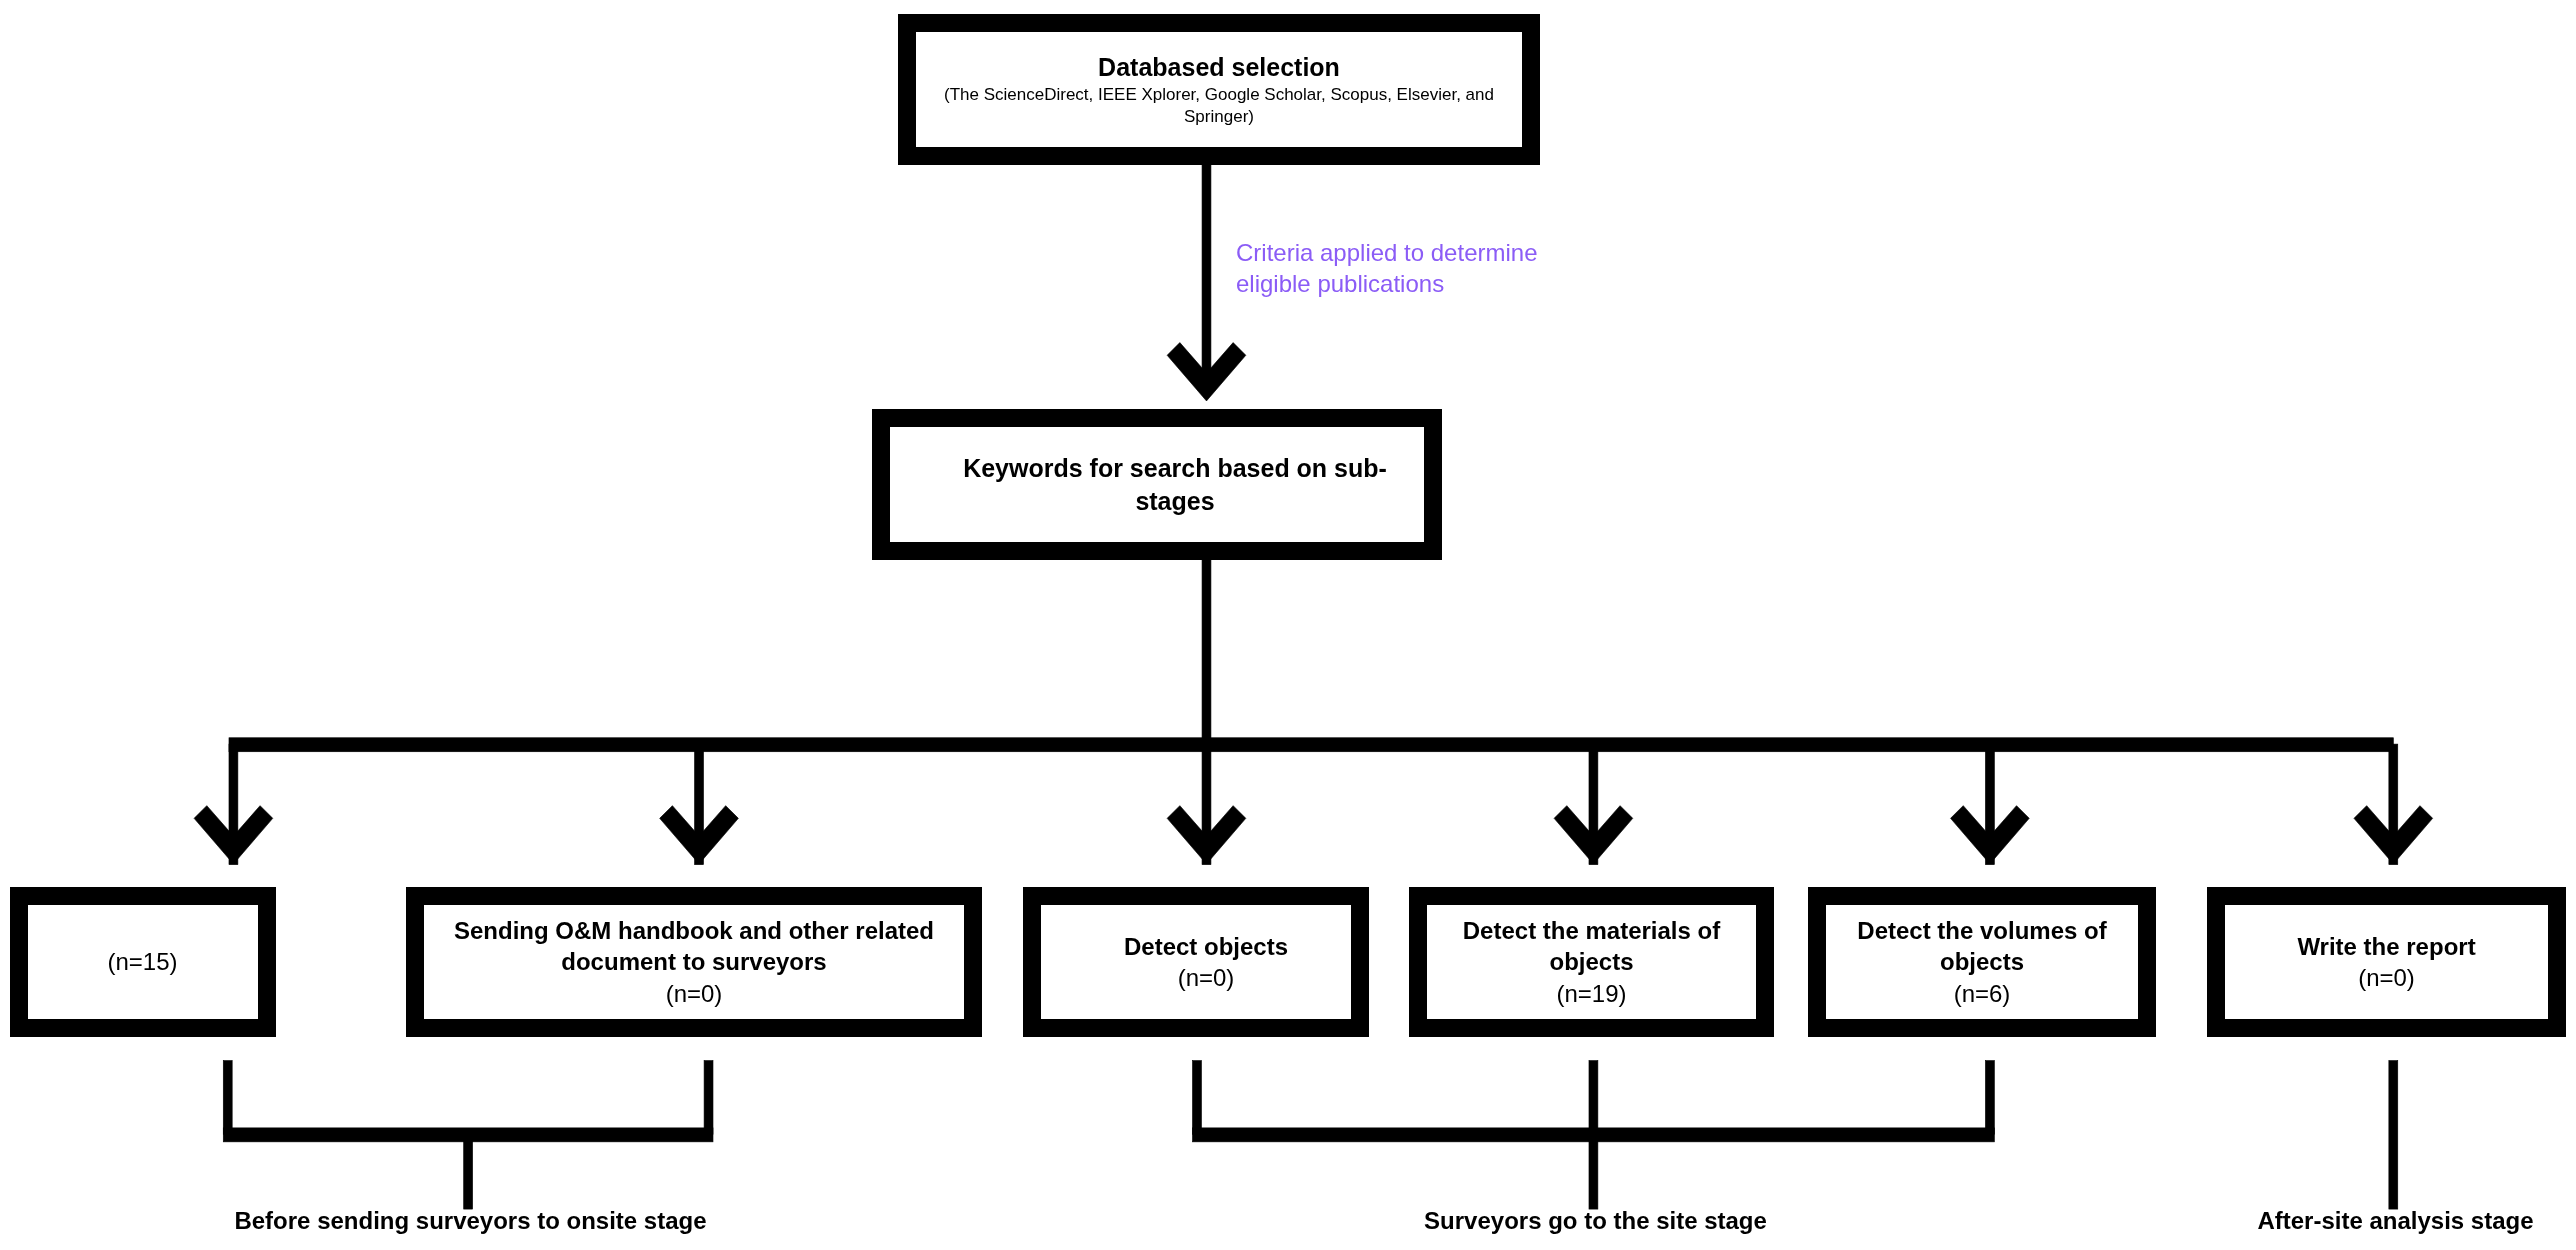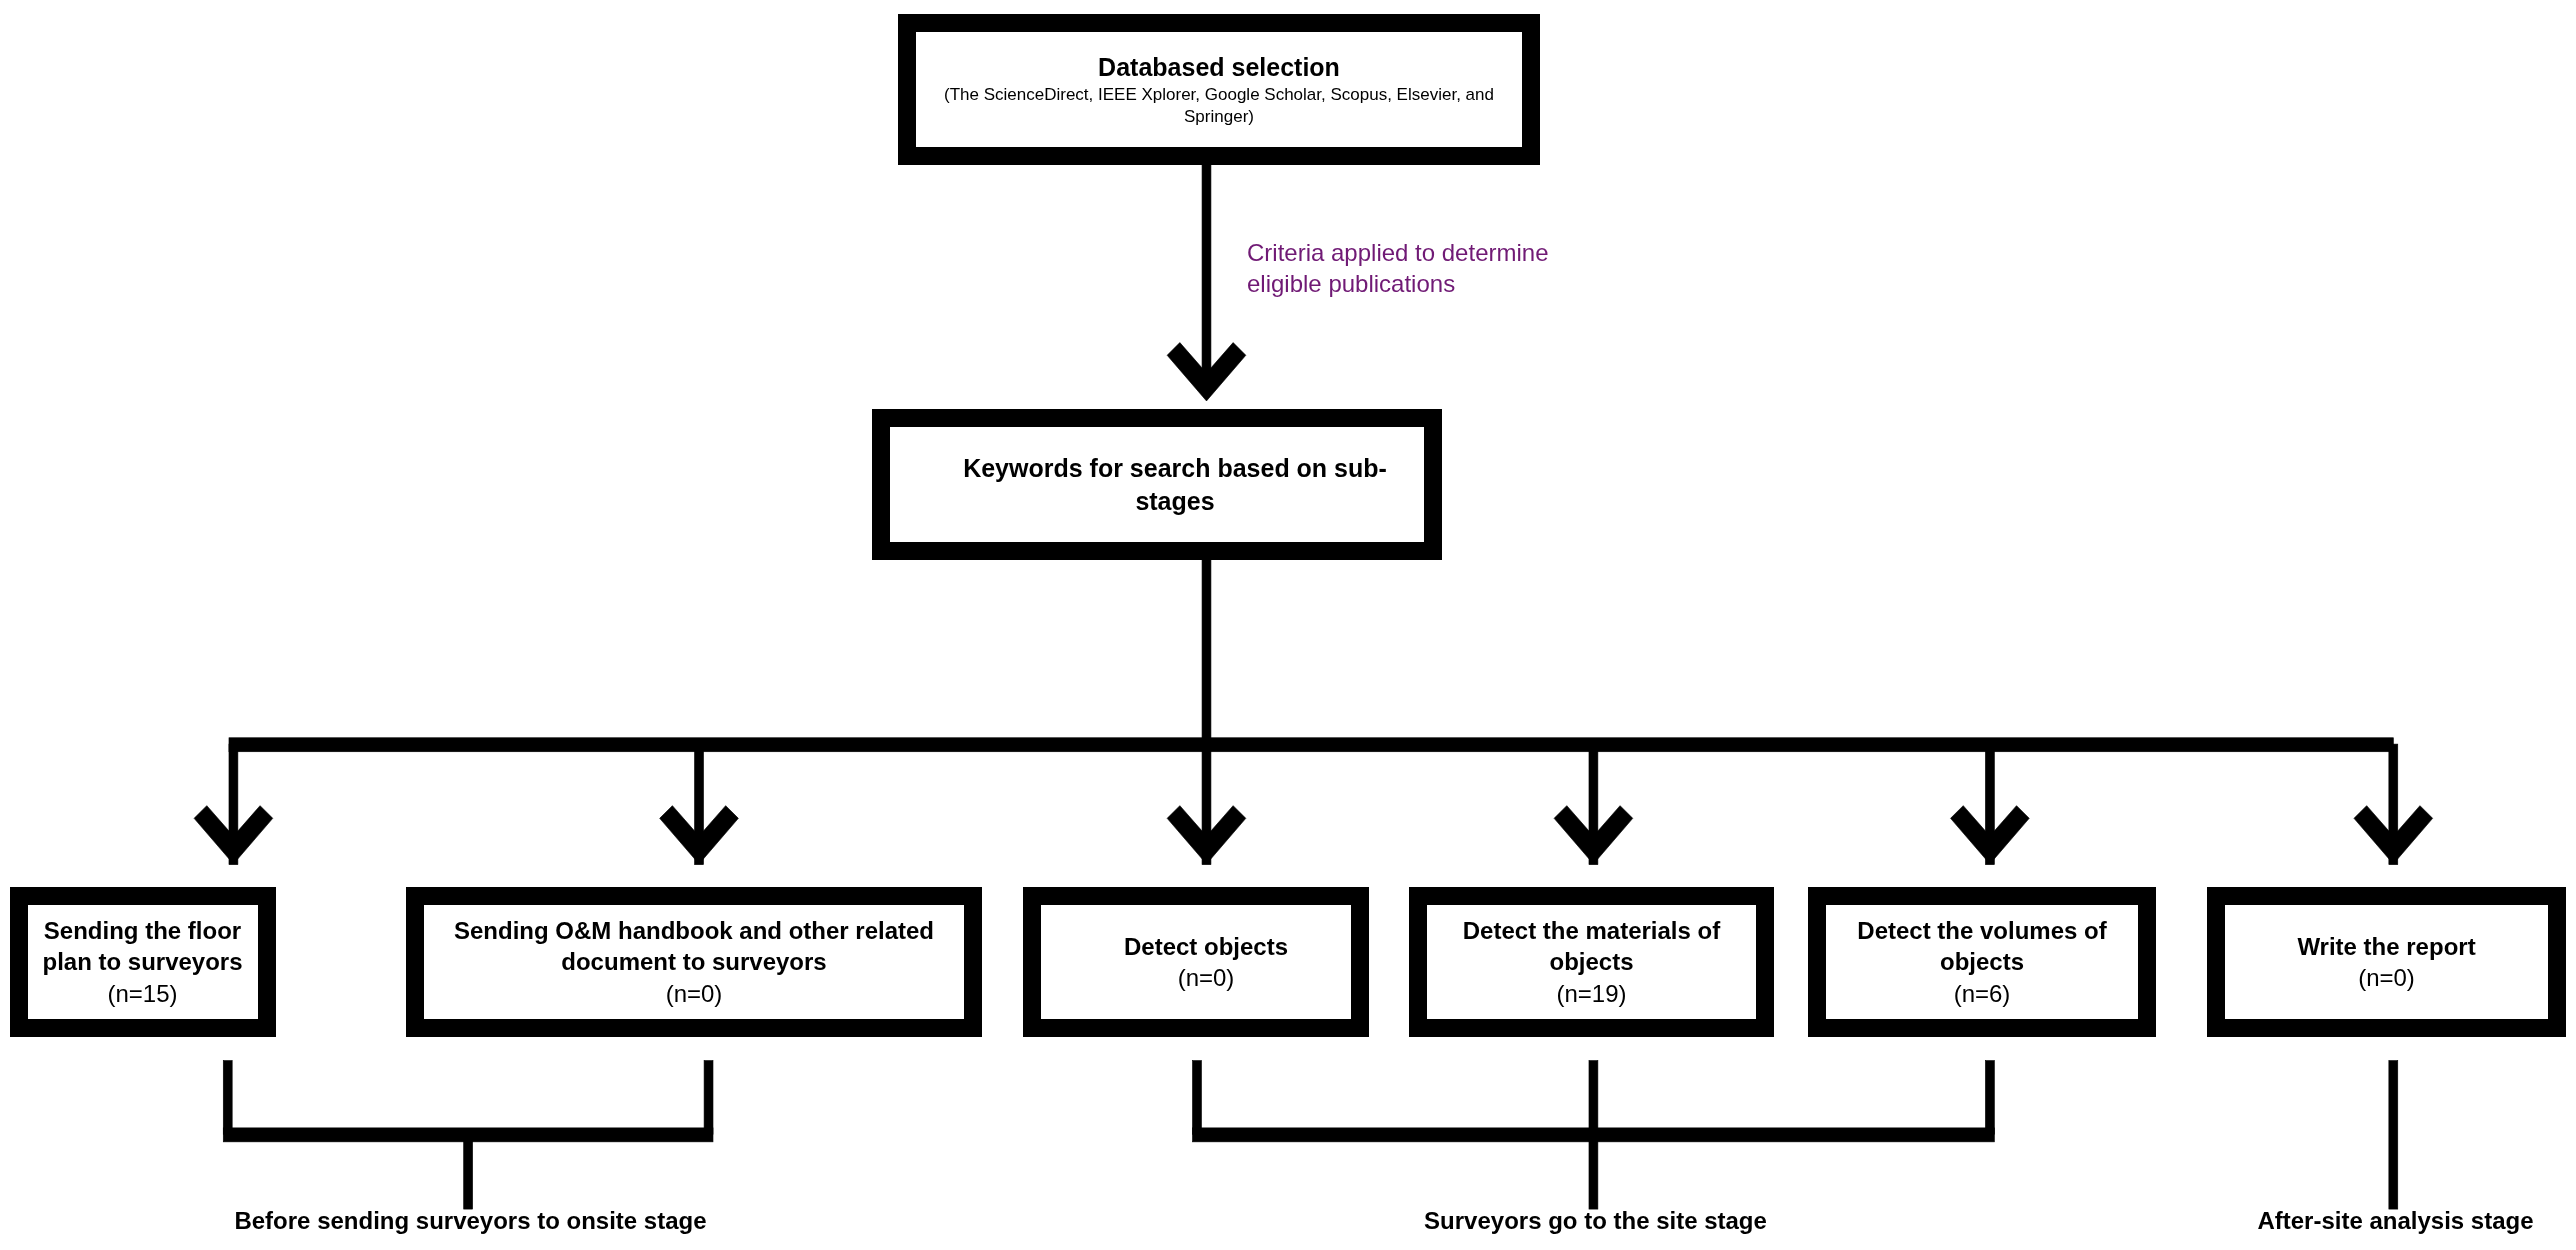--- a/index.html
+++ b/index.html
@@ -49,23 +49,22 @@
   .ttl-top   { font-size: 25px; }
   .sub-top   { font-size: 17px; }
   .ttl-kw    { font-size: 25px; }
   .ttl-leaf  { font-size: 24px; }
   .sub-leaf  { font-size: 24px; }
 
   .edge-label {
     position: absolute;
     font-size: 24px;
     line-height: 1.30;
-    color: #701a75;
+    color: #8b5cf6;
     white-space: pre-line;
-    margin-left: 11px;
   }
   .stage-label {
     position: absolute;
     font-size: 24px;
     font-weight: bold;
     color: #000000;
     text-align: center;
     white-space: nowrap;
   }
 </style>
@@ -128,21 +127,20 @@
 eligible publications</div>
 
   <div class="node" style="left:872px; top:409px; width:570px; height:151px;padding-left:36px;">
     <div class="node-inner">
       <span class="ttl ttl-kw">Keywords for search based on sub-stages</span>
     </div>
   </div>
 
   <div class="node" style="left:9.5px; top:887px; width:266px; height:150px;">
     <div class="node-inner">
-      <span class="ttl ttl-leaf">Sending the floor plan to surveyors</span>
       <span class="sub sub-leaf">(n=15)</span>
     </div>
   </div>
 
   <div class="node" style="left:406px; top:887px; width:576px; height:150px;">
     <div class="node-inner">
       <span class="ttl ttl-leaf">Sending O&amp;M handbook and other related document to surveyors</span>
       <span class="sub sub-leaf">(n=0)</span>
     </div>
   </div>

